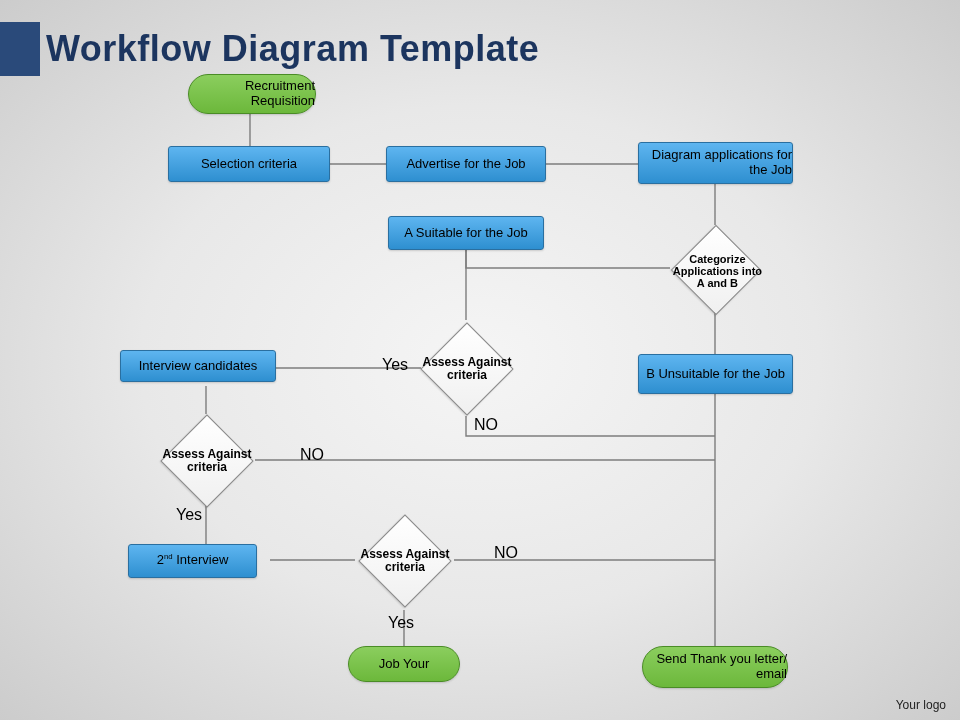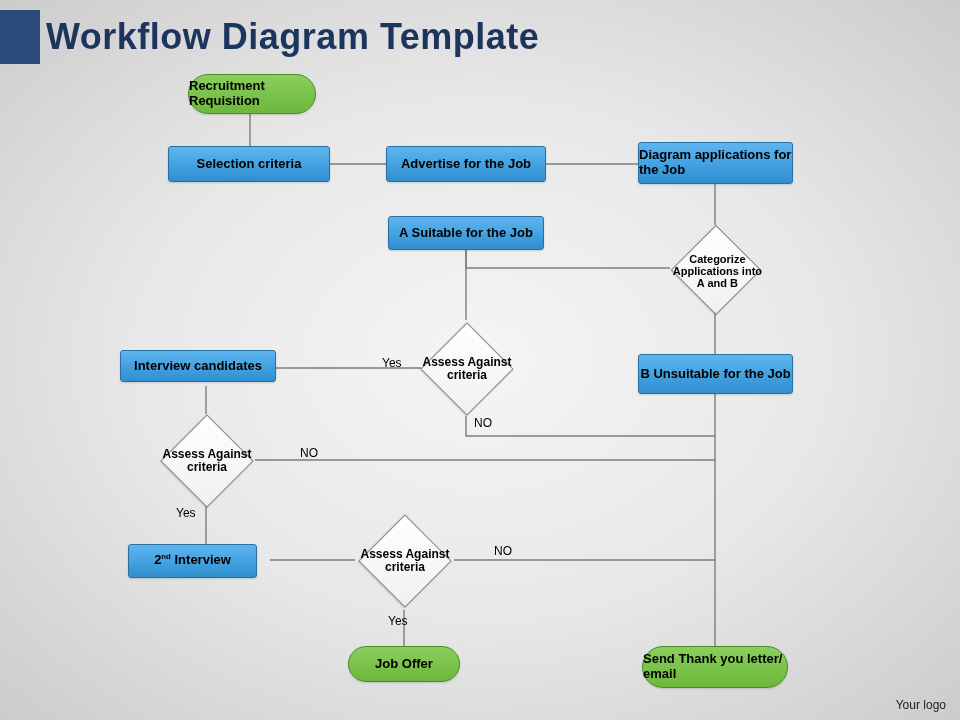--- a/index.html
+++ b/index.html
@@ -1,36 +1,36 @@
 <!DOCTYPE html>
 <html><head>
 <meta charset="utf-8">
 <style>
   html,body{margin:0;padding:0;width:960px;height:720px;overflow:hidden;font-family:Verdana,Arial,sans-serif}
   .slide{position:relative;width:960px;height:720px;background:radial-gradient(ellipse at center,#f5f5f5 0%,#e8e8e8 50%,#cccccc 100%)}
-  .title-bar{position:absolute;left:0;top:4px;width:100%;height:60px;text-align:center;}
+  .title-bar{position:absolute;left:0;top:16px;width:100%;height:60px;text-align:center;}
   .accent-strip{position:absolute;left:0;top:6px;width:40px;height:54px;background:#2a4a7a}
   .title-text{position:absolute;left:46px;top:6px;height:54px;line-height:54px;font-size:36px;font-weight:700;color:#1c355f;letter-spacing:.5px}
   .footer-logo{position:absolute;right:14px;bottom:8px;font-size:12px;color:#222}
   .watermark{position:absolute;left:6px;bottom:46px;font-size:9px;color:rgba(120,120,120,.6)}
 
   
   .stage{position:absolute;left:0;top:60px;width:960px;height:640px}
 
   
-  .node{position:absolute;box-sizing:border-box;text-align:left;display:flex;align-items:center;justify-content:center;font-size:13px;font-weight:700;color:#000;line-height:1.15}
+  .node{position:absolute;box-sizing:border-box;text-align:right;display:flex;align-items:center;justify-content:center;font-size:13px;font-weight:400;color:#000;line-height:1.15}
   .process{background:linear-gradient(#5eb5f0,#2e8fd0);border:1px solid #2a6fa0;border-radius:3px;box-shadow:0 1px 2px rgba(0,0,0,.15)}
   .terminator{background:linear-gradient(#8bce5e,#6cb83b);border:1px solid #4a8c26;border-radius:999px;box-shadow:0 1px 2px rgba(0,0,0,.15)}
 
   
   .decision{position:absolute;background:linear-gradient(135deg,#fff,#f0f0f0);border:1px solid #888;transform:rotate(45deg);box-shadow:0 1px 2px rgba(0,0,0,.15)}
   .decision .inner{transform:rotate(-45deg);width:100%;height:100%;display:flex;align-items:center;justify-content:center;text-align:center;font-size:12px;font-weight:700;color:#000;line-height:1.1}
 
   
-  .lbl{position:absolute;font-size:12px;color:#000}
+  .lbl{position:absolute;font-size:16px;color:#000}
 
   svg.lines{position:absolute;left:0;top:0;width:960px;height:640px;pointer-events:none}
   svg.lines path{stroke:#7d7d7d;stroke-width:1.4;fill:none}
 
   sup{font-size:.6em}
 </style>
 </head>
 <body>
 
 <div class="slide">
@@ -107,21 +107,21 @@
     <div class="node process" style="left:128px;top:484px;width:129px;height:34px">
       <span>
         <span>2</span><sup>nd</sup><span> Interview</span>
       </span>
     </div>
 
     <div class="decision" style="left:372px;top:468px;width:64px;height:64px">
       <div class="inner" style="width:90px;height:90px;margin-left:-13px;margin-top:-13px">Assess Against criteria</div>
     </div>
 
-    <div class="node terminator" style="left:348px;top:586px;width:112px;height:36px">Job Offer</div>
+    <div class="node terminator" style="left:348px;top:586px;width:112px;height:36px">Job Your</div>
 
     <div class="node terminator" style="left:642px;top:586px;width:146px;height:42px">Send Thank you letter/ email</div>
 
     <div class="lbl" style="left:382px;top:296px">Yes</div>
     <div class="lbl" style="left:474px;top:356px">NO</div>
 
     <div class="lbl" style="left:176px;top:446px">Yes</div>
     <div class="lbl" style="left:300px;top:386px">NO</div>
 
     <div class="lbl" style="left:388px;top:554px">Yes</div>

